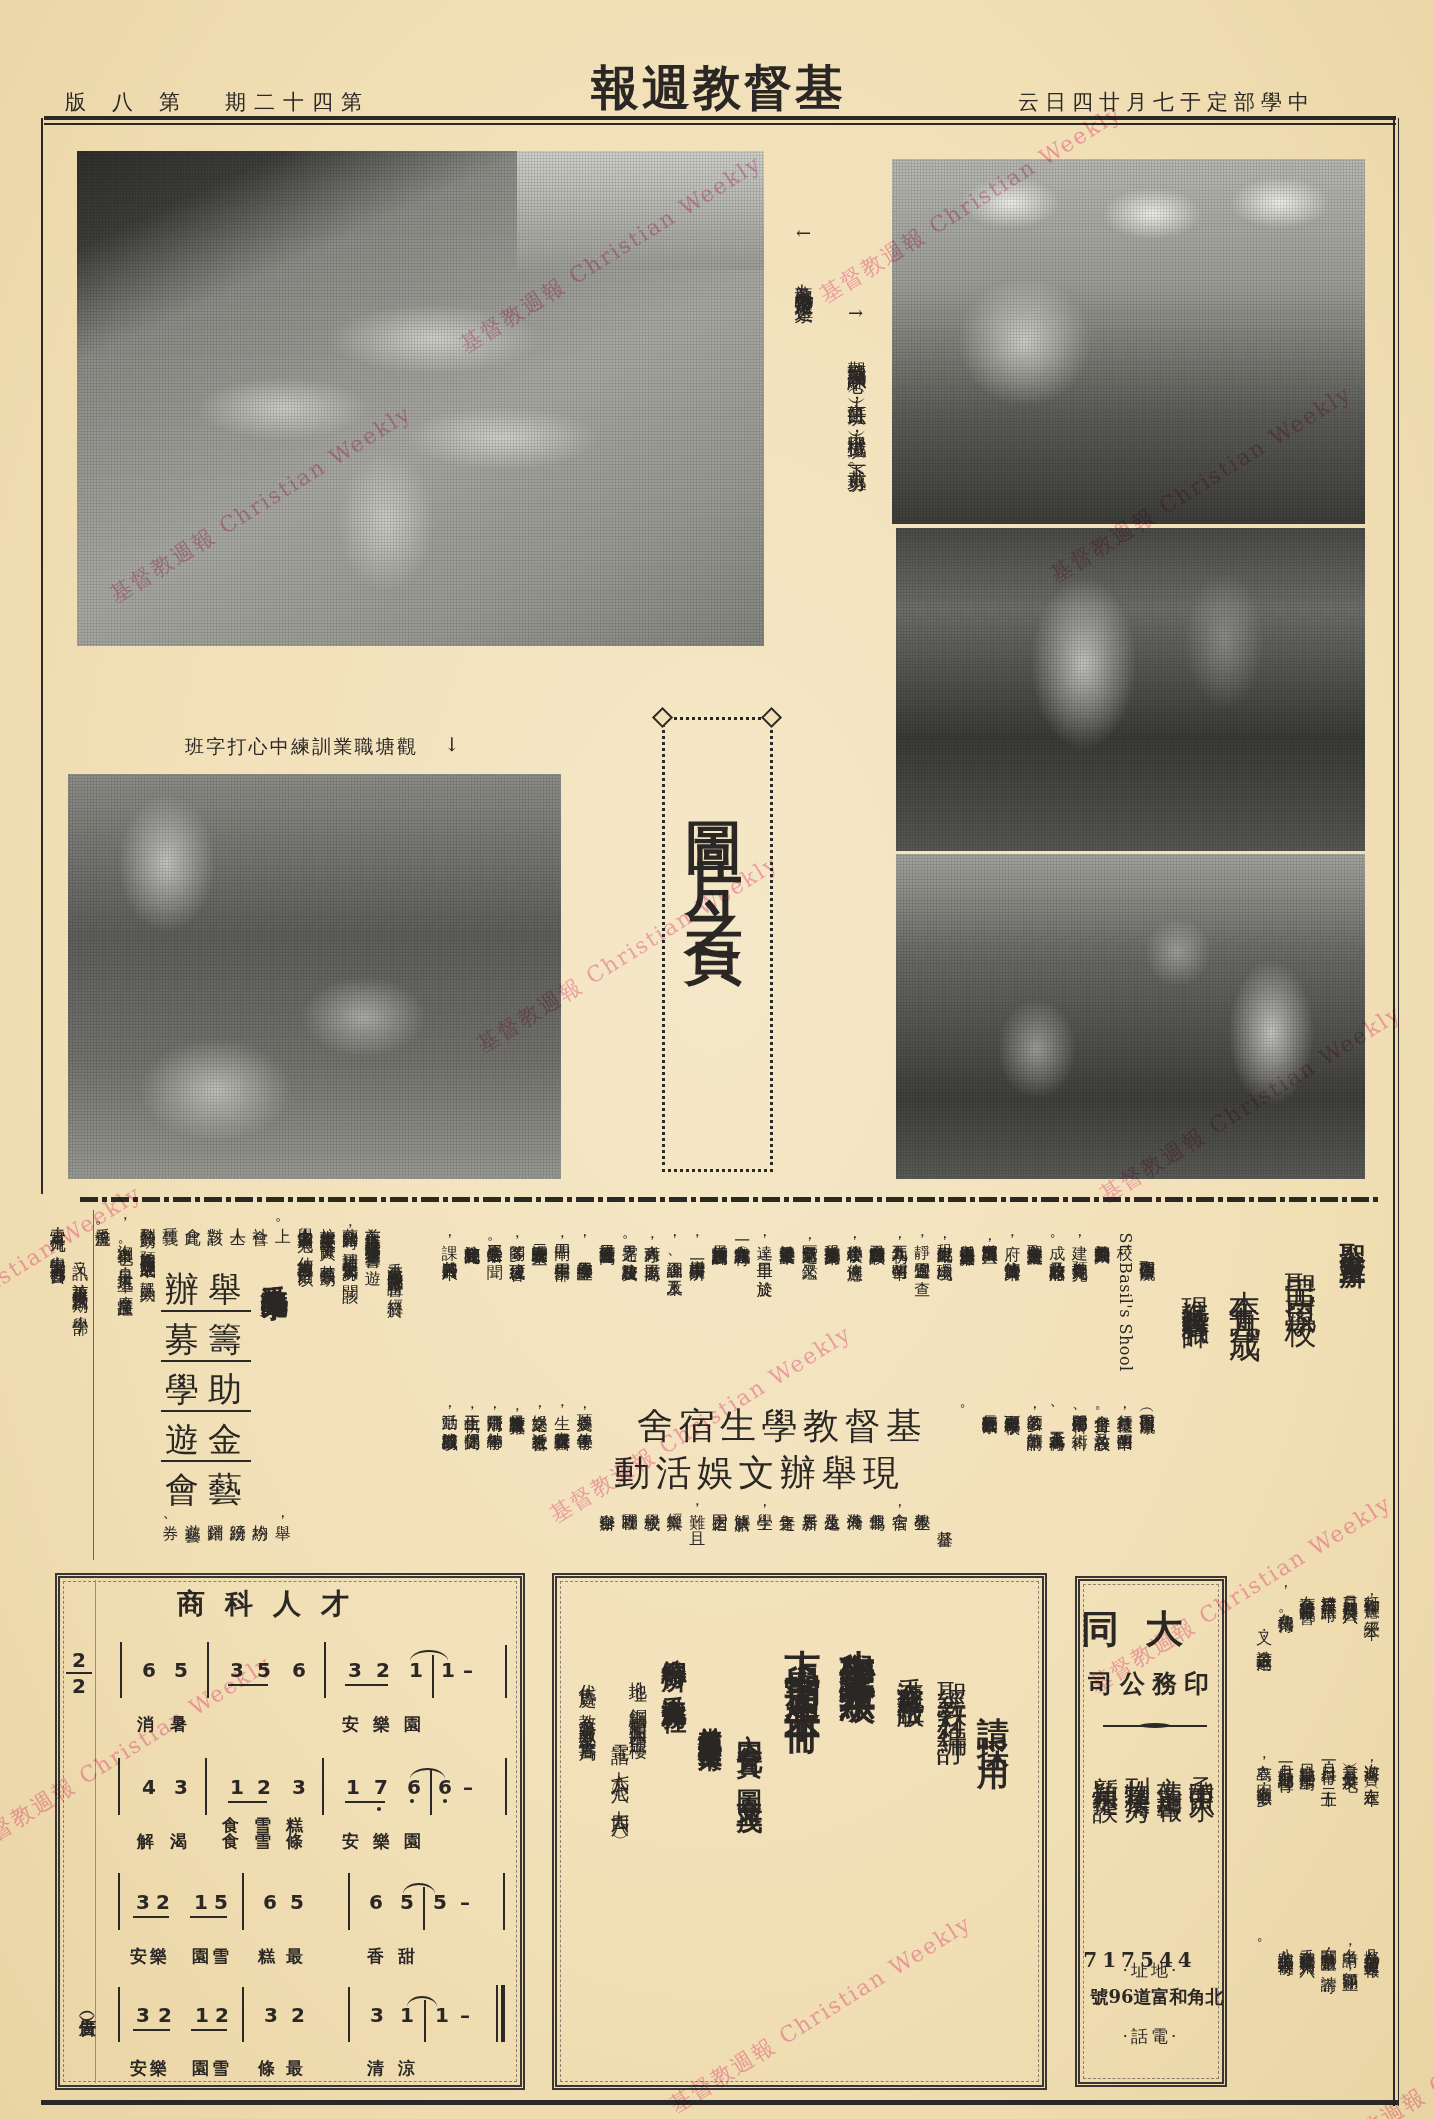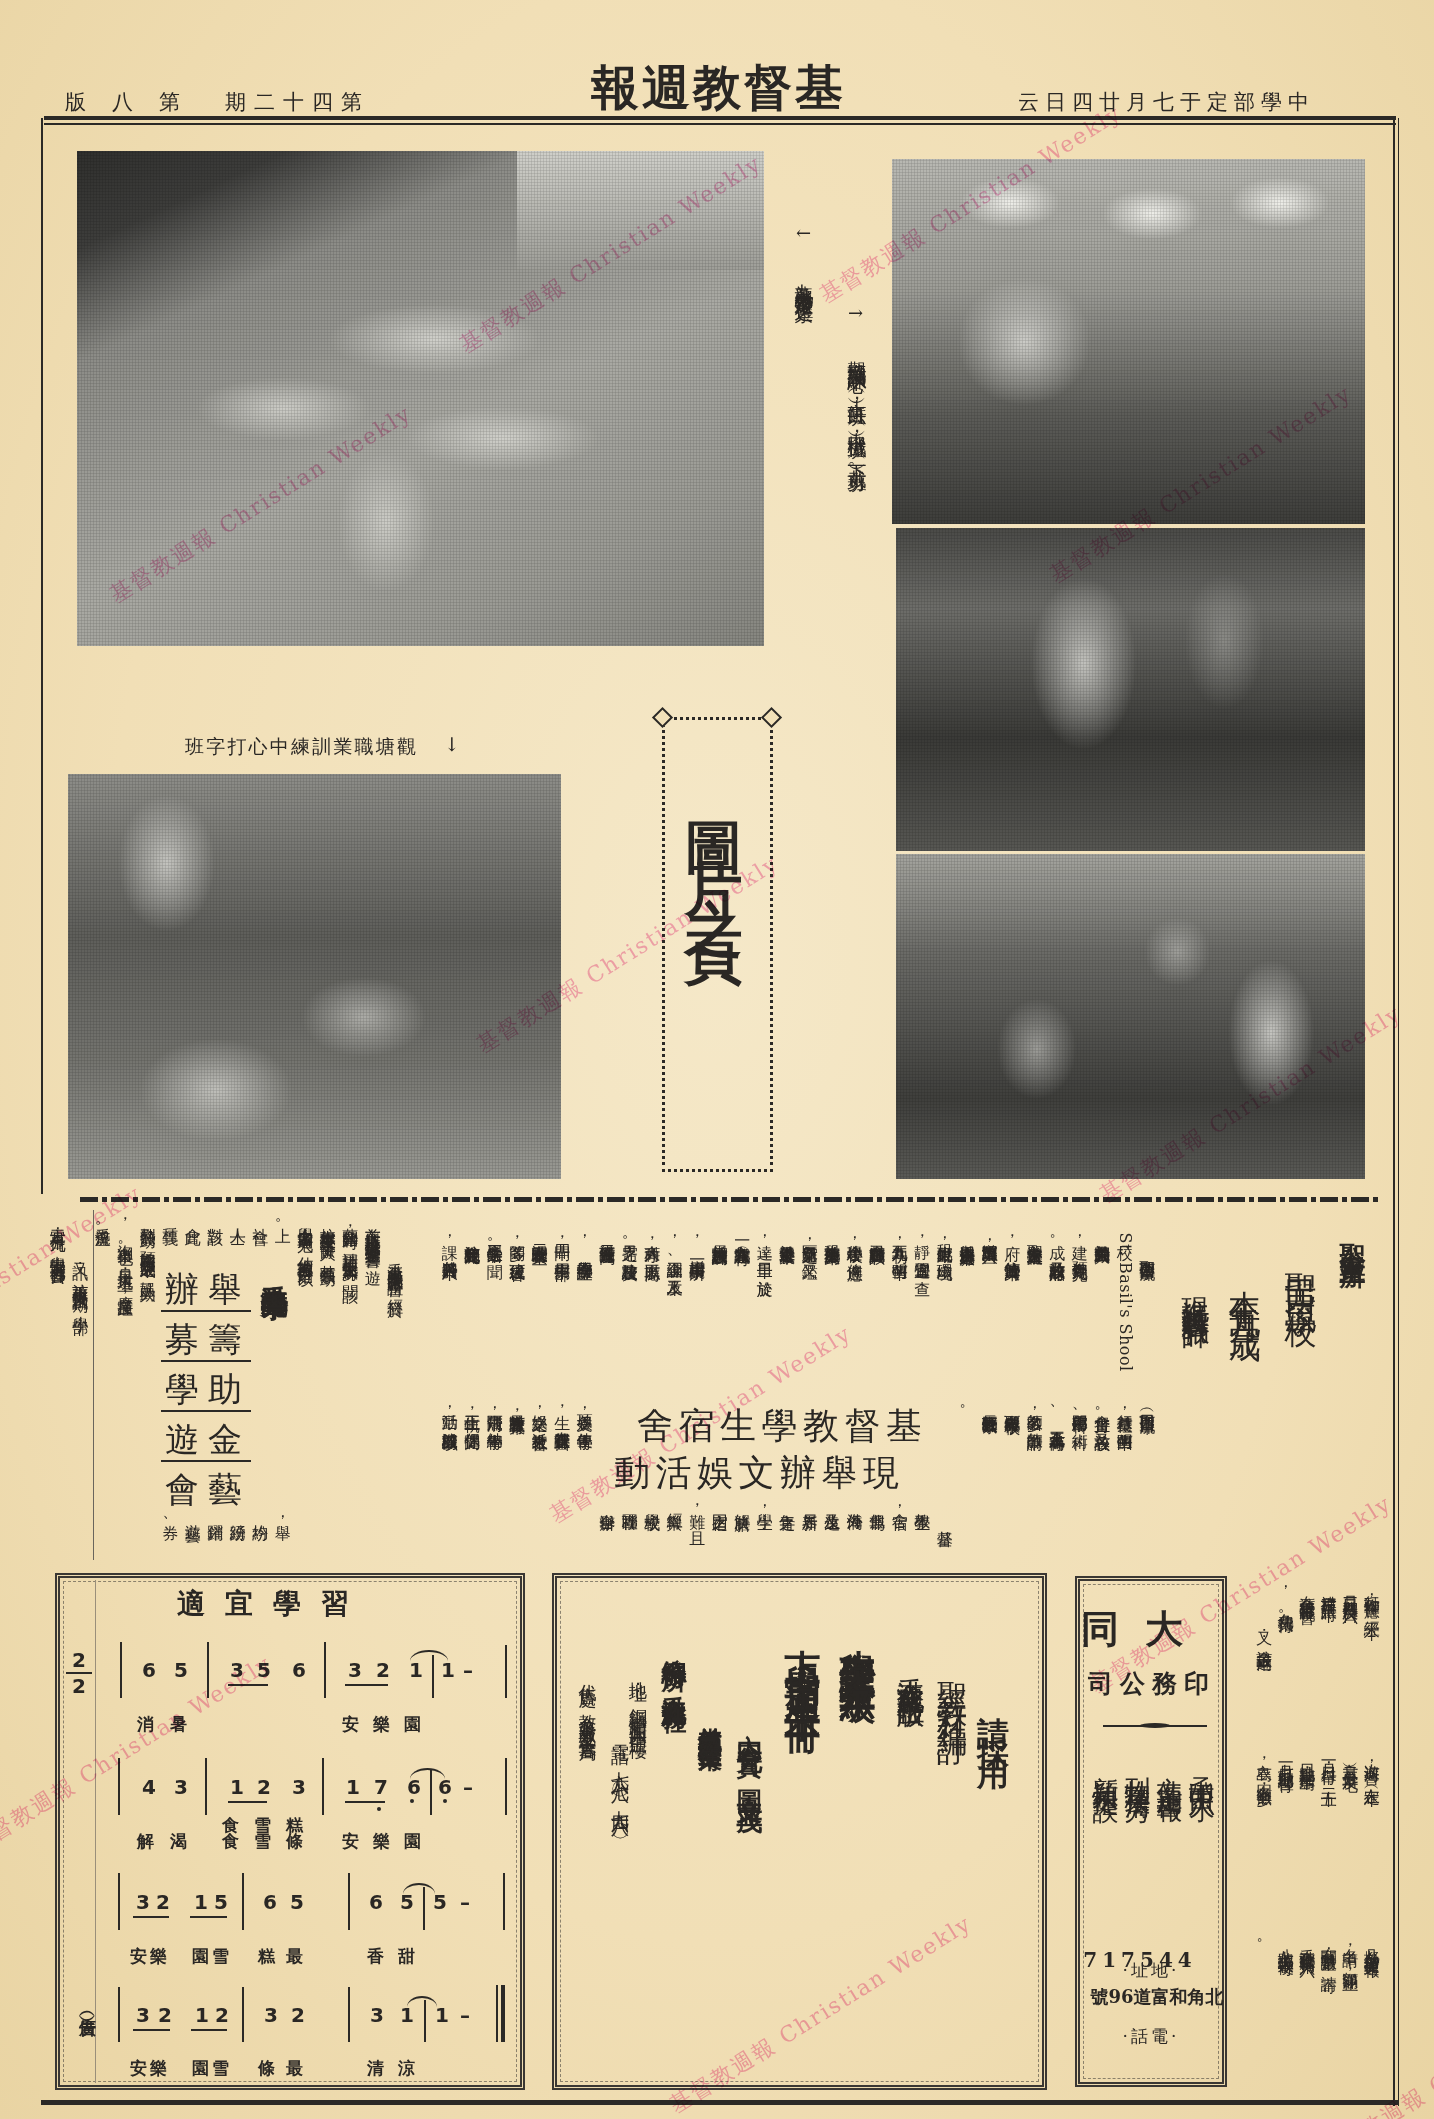--- a/index.html
+++ b/index.html
@@ -196,21 +196,21 @@
   <div class="line" style="left:93px;top:1210px;width:1px;height:350px;background:#6a655c;"></div>
   <div class="abs vt body-tl" style="right:1342.75px;top:1215px;">　　又訊：該校下年度入學試日期，小學部
 定于本月十九日，中學部定于七月廿四日云</div>
 
   <div class="abs vt" style="right:1145px;top:1263px;font-size:28px;line-height:30px;letter-spacing:1.5px;font-weight:bold;">香港眞光中學</div>
   <div class="abs rtl" style="left:161px;top:1264px;width:90px;white-space:normal;word-break:break-all;font-size:34px;line-height:50px;letter-spacing:9px;
        background:repeating-linear-gradient(to bottom,transparent 0 46px,#2b2926 46px 48px,transparent 48px 50px) 0 0 / 100% 200px no-repeat;">舉辦籌募助學金遊藝會</div>
 
   <div class="adbox" style="left:55px;top:1573px;width:470px;height:517px;"></div>
   <div class="line" style="left:95px;top:1580px;width:1px;height:503px;background:#9a8f7a;"></div>
-  <div class="abs" style="left:177px;top:1585px;font-size:28px;letter-spacing:20px;font-weight:bold;">適宜學習</div>
+  <div class="abs" style="left:177px;top:1585px;font-size:28px;letter-spacing:20px;font-weight:bold;">商科人才</div>
 
   <div class="note" style="left:72px;top:1650px;">2</div>
   <div class="ul" style="left:66px;top:1672px;width:26px;"></div>
   <div class="note" style="left:72px;top:1676px;">2</div>
 
   <div class="bar" style="left:120px;top:1642px;height:56px;"></div>
   <div class="bar" style="left:207px;top:1642px;height:56px;"></div>
   <div class="bar" style="left:324px;top:1642px;height:56px;"></div>
   <div class="bar" style="left:432px;top:1655px;height:43px;"></div>
   <div class="bar" style="left:505px;top:1645px;height:53px;"></div>

